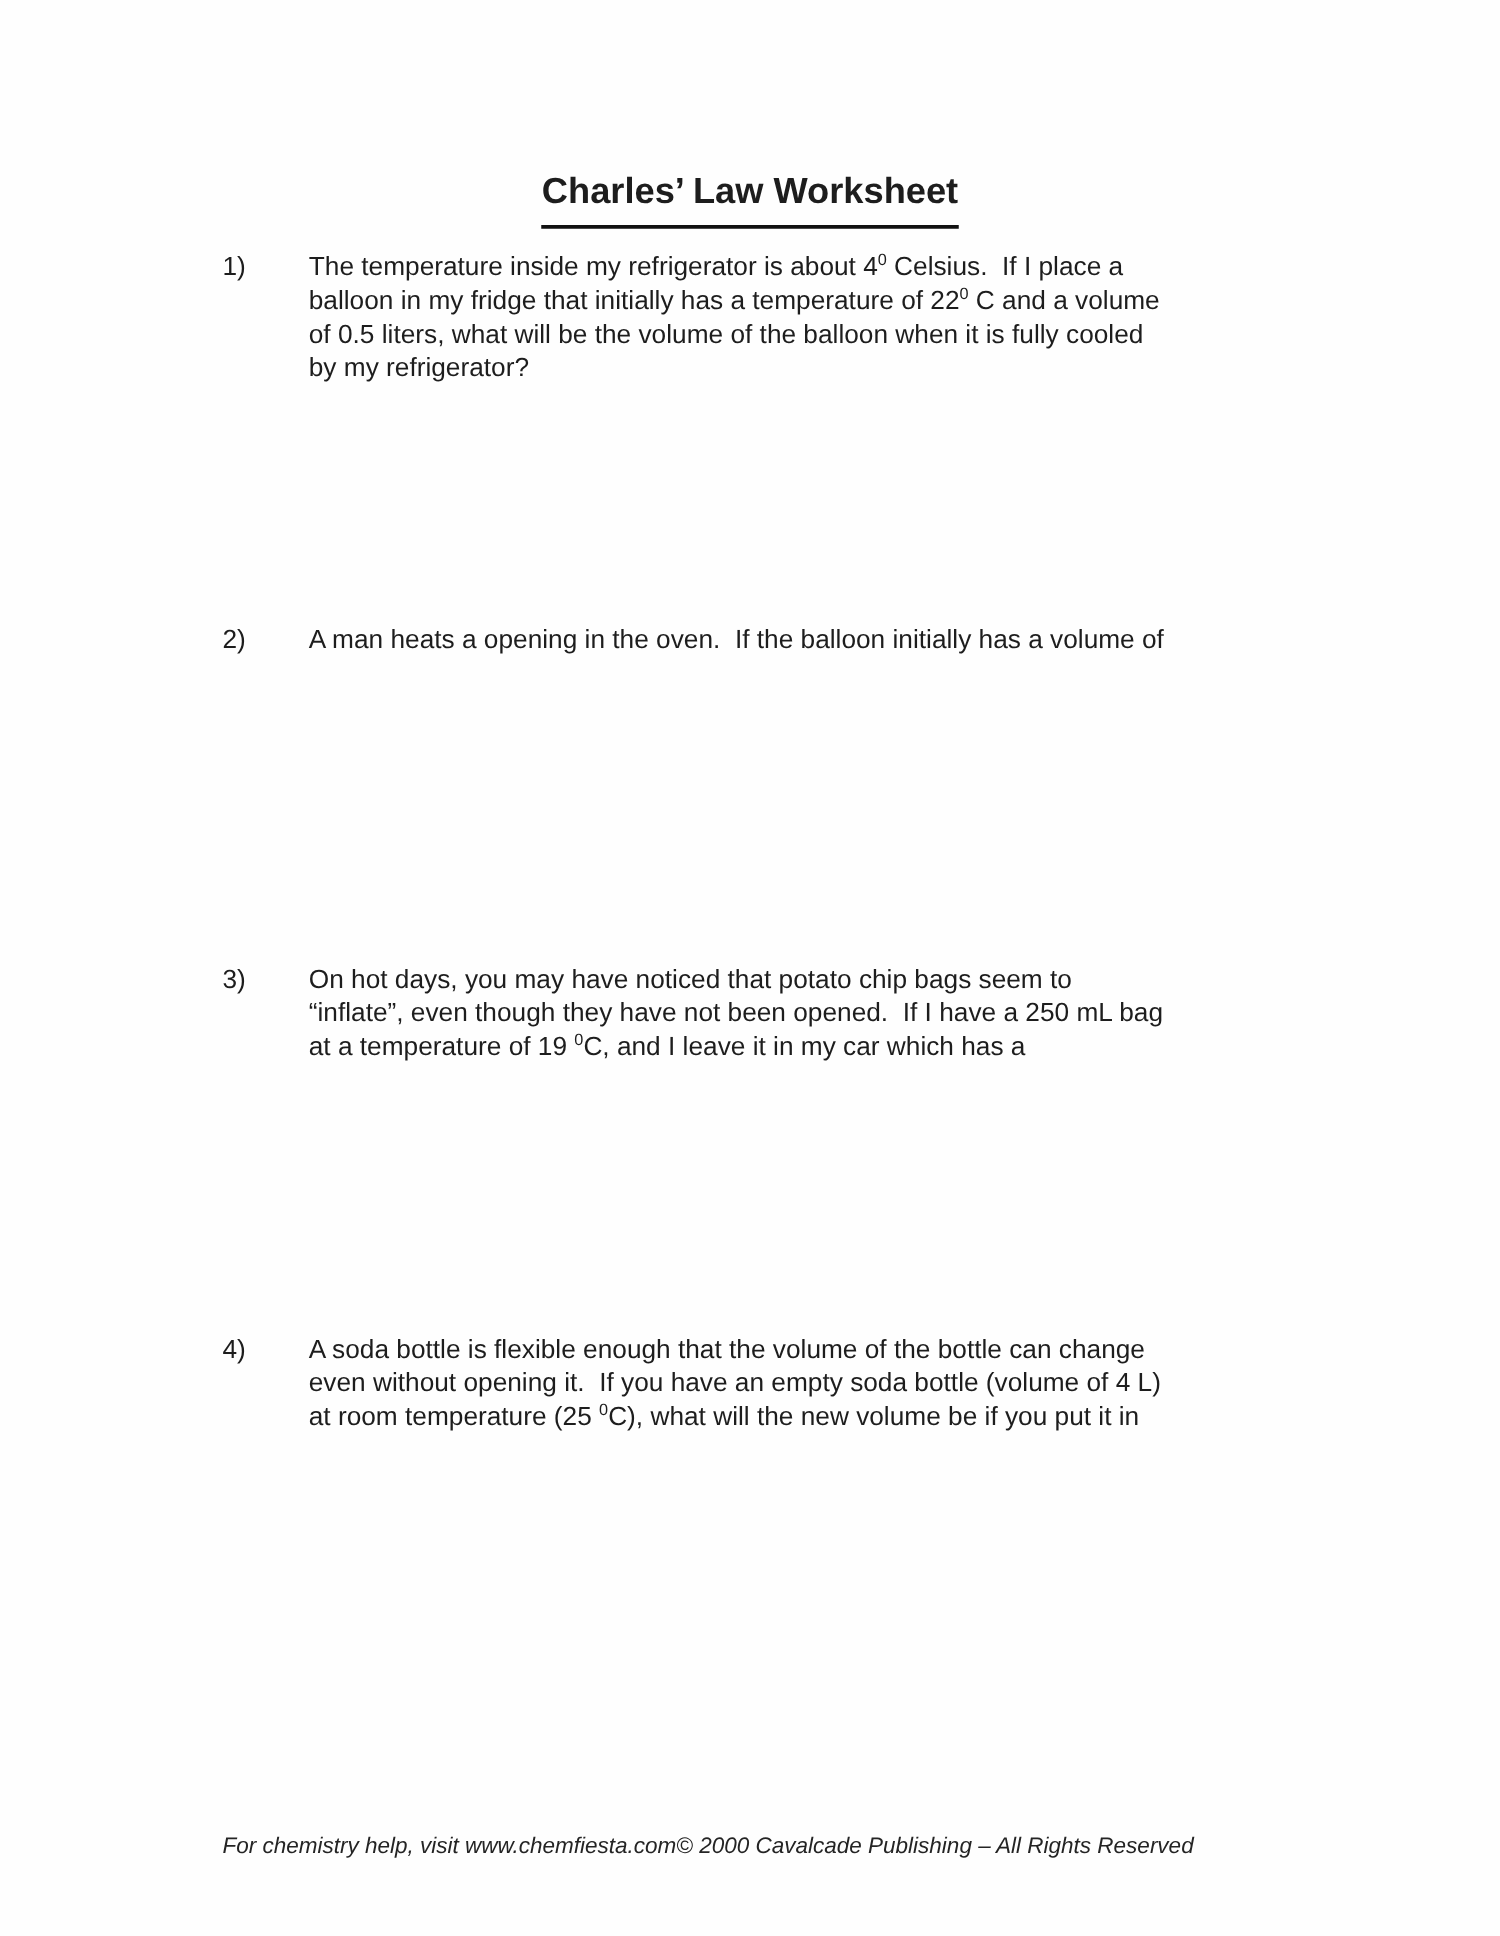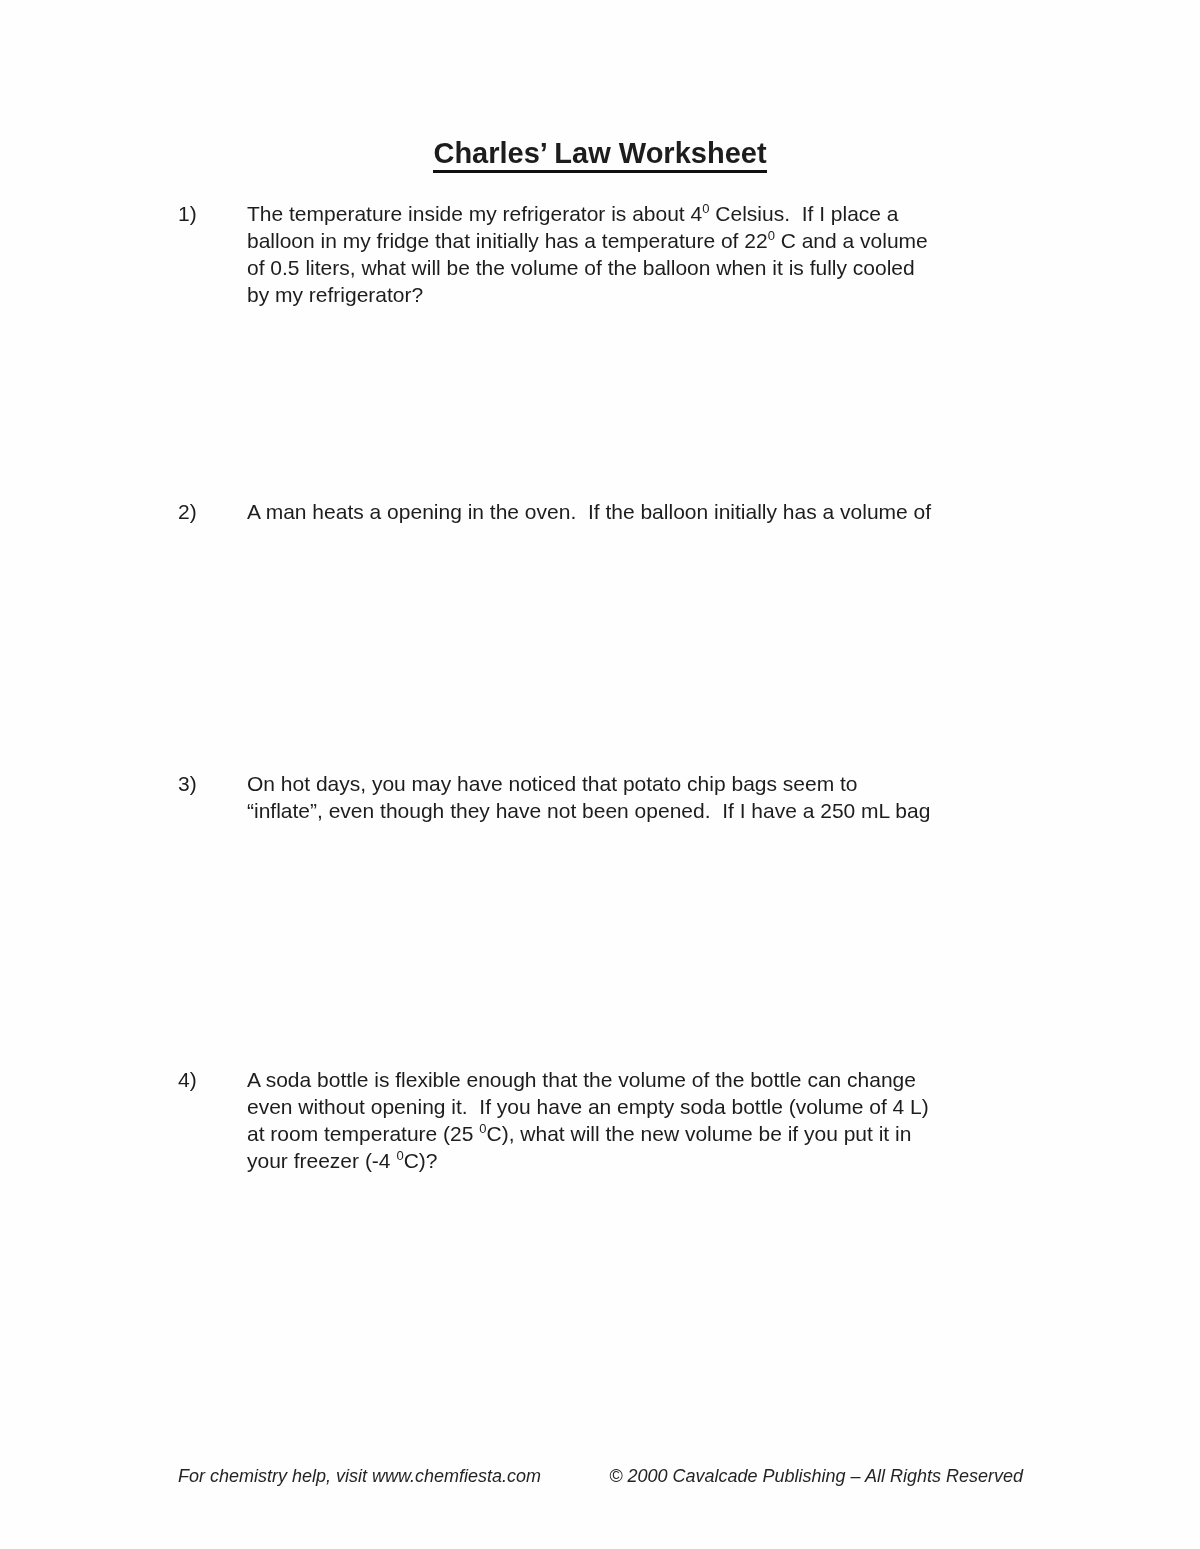--- a/index.html
+++ b/index.html
@@ -24,21 +24,21 @@
     text-align: center;
     margin: 0;
     font-size: 29px;
     line-height: 29px;
     font-weight: 700;
     white-space: pre;
   }
   .title-text {
     display: inline-block;
     border-bottom: 3px solid #111111;
-    padding-bottom: 2px;
+    padding-bottom: 12px;
   }
   .question {
     position: absolute;
     left: 178px;
     display: flex;
     align-items: flex-start;
     font-size: 21px;
     line-height: 27px;
   }
   #questions .question:nth-child(1) { top: 200px; }
@@ -62,21 +62,20 @@
     vertical-align: baseline;
     position: relative;
     top: -8px;
   }
   .footer {
     position: absolute;
     top: 1465px;
     left: 178px;
     right: 177px;
     display: flex;
-    justify-content: space-between;
     font-size: 18px;
     line-height: 22px;
     font-style: italic;
     color: #242424;
     white-space: pre;
   }
 </style>
 </head>
 <body>
 
@@ -97,29 +96,29 @@
         <div class="qnum">2)</div>
         <div class="qtext">
           <div class="qline">A man heats a opening in the oven.  If the balloon initially has a volume of</div>
         </div>
       </div>
       <div class="question">
         <div class="qnum">3)</div>
         <div class="qtext">
           <div class="qline">On hot days, you may have noticed that potato chip bags seem to</div>
           <div class="qline">“inflate”, even though they have not been opened.  If I have a 250 mL bag</div>
+          <div class="qline">at a temperature of 19 <sup>0</sup>C, and I leave it in my car which has a</div>
         </div>
       </div>
       <div class="question">
         <div class="qnum">4)</div>
         <div class="qtext">
           <div class="qline">A soda bottle is flexible enough that the volume of the bottle can change</div>
           <div class="qline">even without opening it.  If you have an empty soda bottle (volume of 4 L)</div>
           <div class="qline">at room temperature (25 <sup>0</sup>C), what will the new volume be if you put it in</div>
-          <div class="qline">your freezer (-4 <sup>0</sup>C)?</div>
         </div>
       </div>
     </div>
 
   <div class="footer">
     <span>For chemistry help, visit www.chemfiesta.com</span>
     <span>© 2000 Cavalcade Publishing – All Rights Reserved</span>
   </div>
 </div>
 

